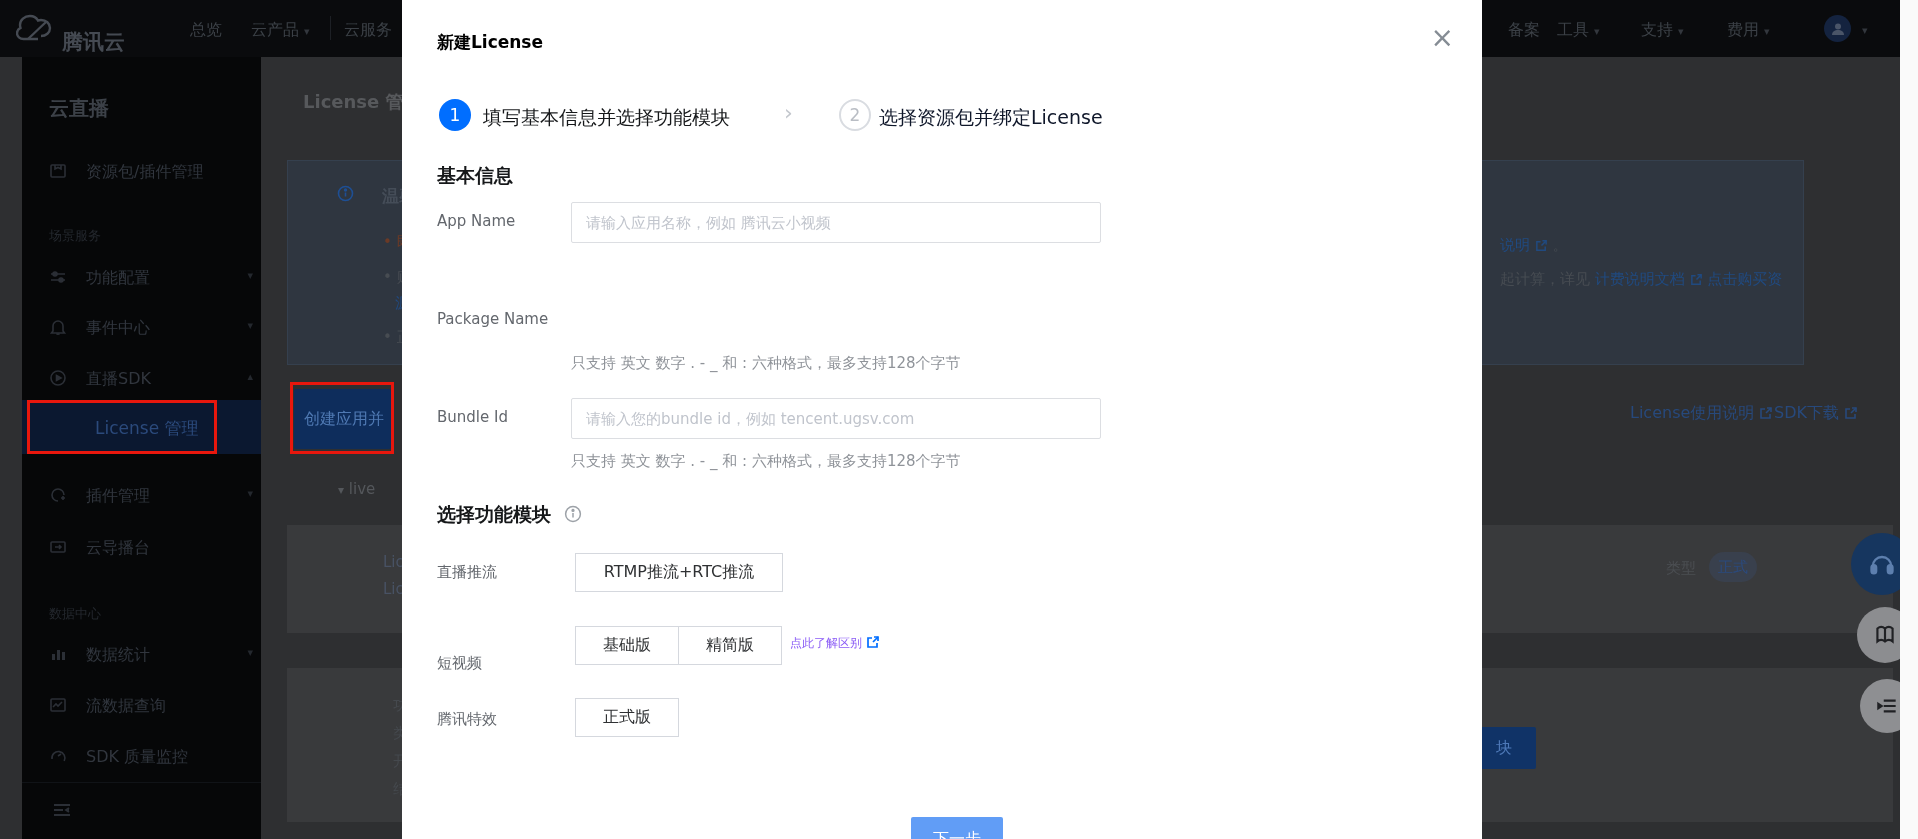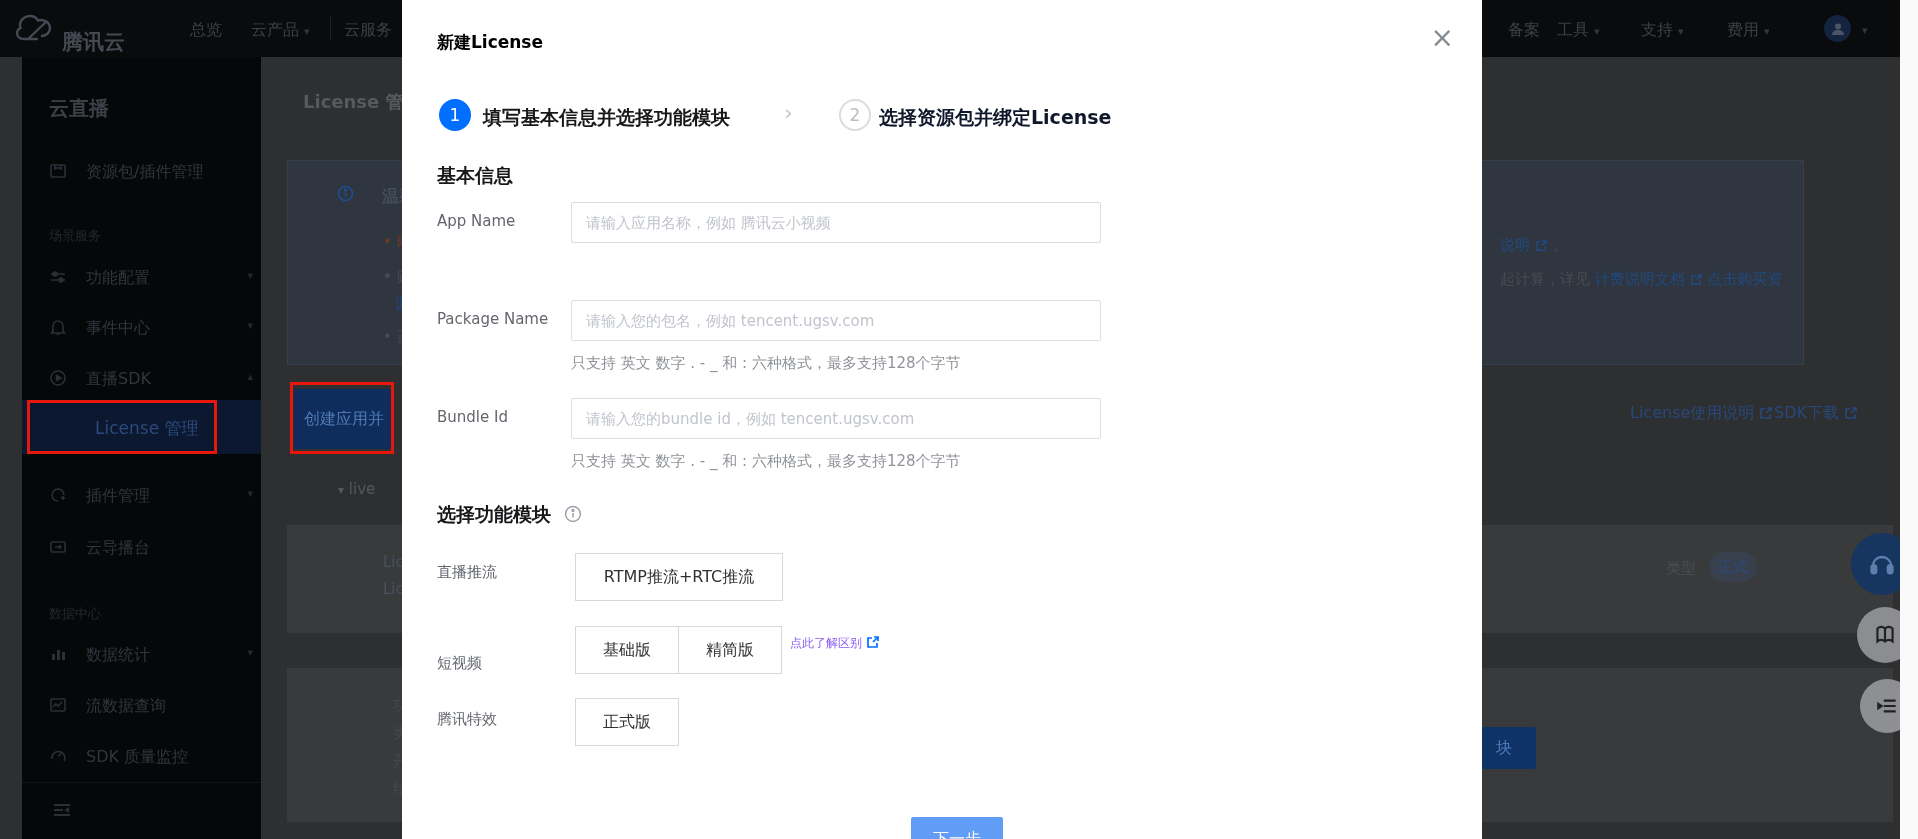--- a/index.html
+++ b/index.html
@@ -22,29 +22,29 @@
   .card { position:absolute; background:#393a3c; }
   .ext-ico { display:inline-block; vertical-align:-2px; }
   
   #modal { left:402px; top:0; width:1080px; height:839px; background:#ffffff; z-index:20; }
   .m-title { position:absolute; left:35px; top:31px; font-size:17px; font-weight:bold; color:#000; }
   .m-close { position:absolute; right:28px; top:24px; font-size:28px; color:#858c94; cursor:pointer; line-height:1; }
   .step-circle { position:absolute; width:32px; height:32px; border-radius:50%; text-align:center;
                  line-height:32px; font-size:17px; }
   .s1 { background:#006eff; color:#fff; }
   .s2 { background:#fff; color:#b9bdc4; border:2px solid #d9dce1; line-height:28px; }
-  .step-label { position:absolute; font-size:19px; font-weight:bold; white-space:nowrap; }
+  .step-label { position:absolute; font-size:19px; font-weight:normal; white-space:nowrap; }
   .sec-head { position:absolute; left:35px; font-size:19px; font-weight:bold; color:#16181a; }
   .f-label { position:absolute; left:35px; font-size:15px; color:#63676d; }
   .f-input { position:absolute; left:169px; width:530px; height:41px; border:1px solid #dcdee2;
              border-radius:2px; font-size:15px; color:#333; padding:0 14px; outline:none;
              font-family:"DejaVu Sans","Liberation Sans",sans-serif; }
   .f-input::placeholder { color:#c0c4cc; }
   .f-help { position:absolute; left:169px; font-size:15px; color:#8f9399; white-space:nowrap; }
-  .opt-box { position:absolute; height:48px; border:1px solid #d5d8de; background:#fff; color:#2f3133;
+  .opt-box { position:absolute; height:39px; border:1px solid #d5d8de; background:#fff; color:#2f3133;
              font-size:16px; display:flex; align-items:center; justify-content:center; cursor:pointer; }
   .blue-link { color:#8b5cf6; font-size:12px; cursor:pointer; white-space:nowrap; }
   
   .red-box { position:absolute; border:3px solid #e8170d; z-index:50; }
   #scrollbar { left:1900px; top:0; width:18px; height:839px; background:#fafafa; z-index:60; }
   .float-btn { position:absolute; border-radius:50%; display:flex; align-items:center; justify-content:center; }
 </style>
 </head>
 <body>
 
@@ -310,21 +310,20 @@
   <div class="abs" style="left:382px;top:100px;font-size:22px;color:#c3c7cd;">›</div>
   <div class="step-circle s2" style="left:437px;top:99px;">2</div>
   <div class="step-label" style="left:477px;top:105px;color:#0f172a;">选择资源包并绑定License</div>
 
   <div class="sec-head" style="top:163px;">基本信息</div>
 
   <label class="f-label" style="top:212px;">App Name</label>
   <input class="f-input" style="top: 202px;" type="text" placeholder="请输入应用名称，例如 腾讯云小视频">
 
   <label class="f-label" style="top:310px;">Package Name</label>
-  <input class="f-input" style="top: 300px;" type="text" placeholder="请输入您的包名，例如 tencent.ugsv.com">
   <div class="f-help" style="top:354px;">只支持 英文 数字 . - _ 和 : 六种格式，最多支持128个字节</div>
 
   <label class="f-label" style="top:408px;">Bundle Id</label>
   <input class="f-input" style="top: 398px;" type="text" placeholder="请输入您的bundle id，例如 tencent.ugsv.com">
   <div class="f-help" style="top:452px;">只支持 英文 数字 . - _ 和 : 六种格式，最多支持128个字节</div>
 
   <div class="sec-head" style="top:502px;">
     <span>选择功能模块</span>
     <span style="display:inline-block;vertical-align:-2px;color:#9da2a8;margin-left:6px;">
       <svg width="18" height="18" viewBox="0 0 18 18" fill="none" stroke="currentColor" stroke-width="1.5">

